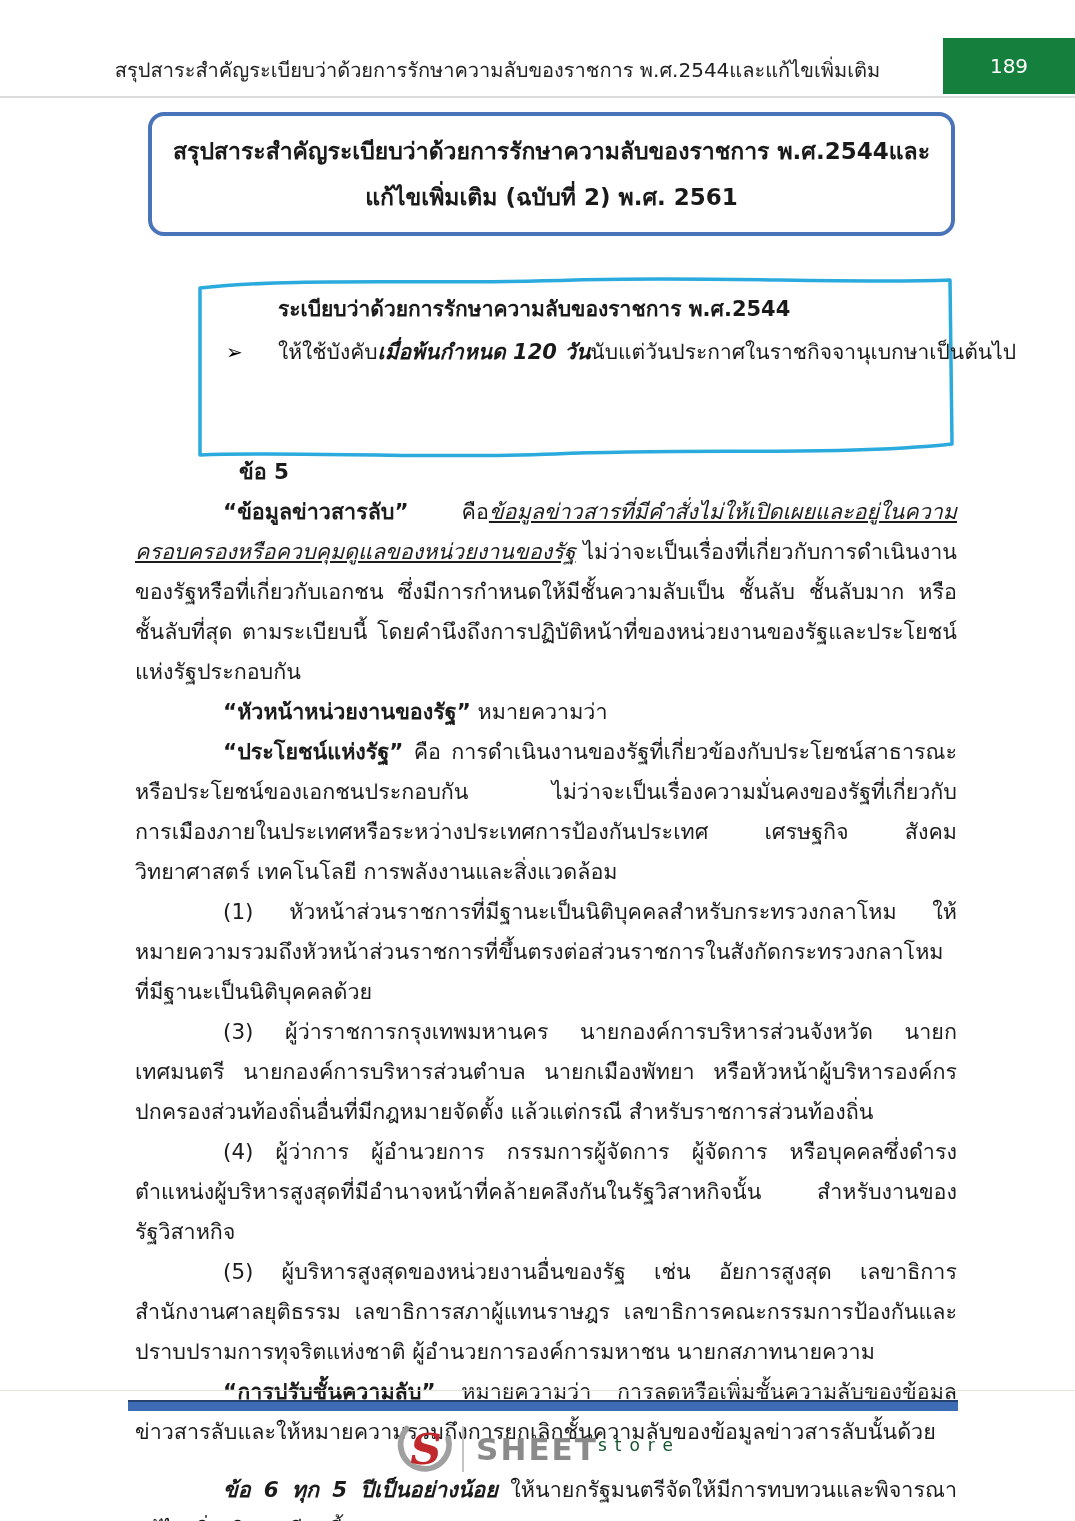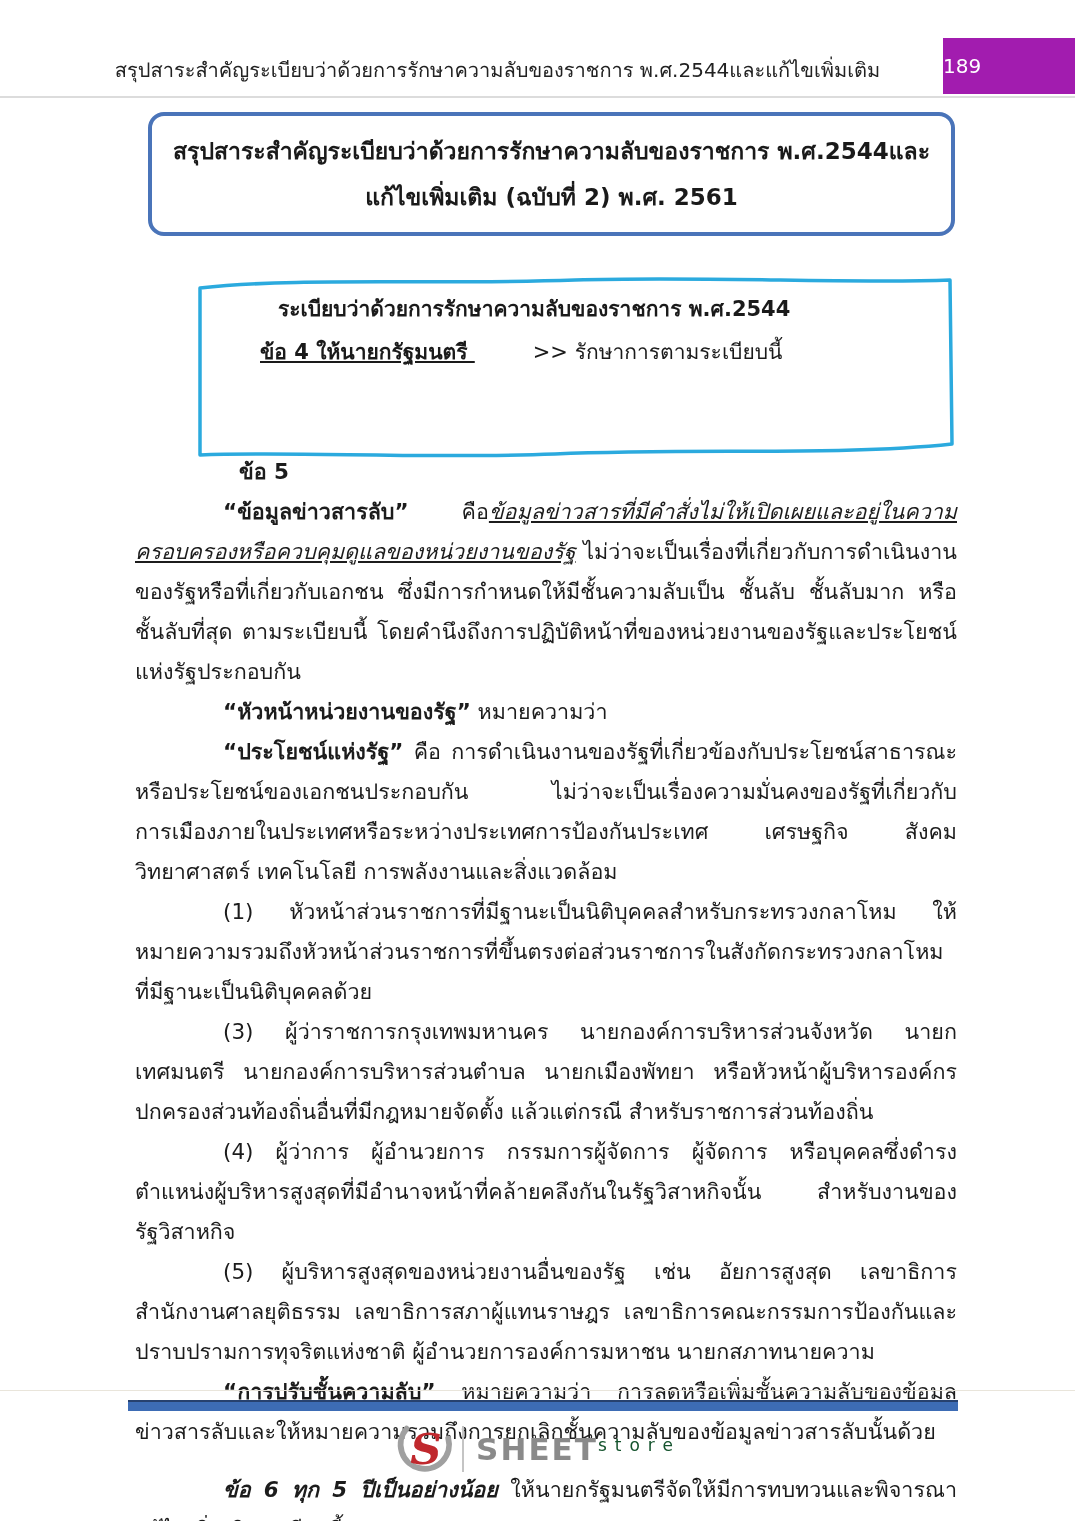--- a/index.html
+++ b/index.html
@@ -19,23 +19,23 @@
     top:54px; left:80px; right:160px;
     text-align:center;
     font-size:20px;
     color:#222;
     white-space:nowrap;
   }
   .page-number-box{
     position:absolute;
     top:38px; right:0;
     width:132px; height:56px;
-    background:#a21caf;
+    background:#15803d;
     color:#ffffff;
-    display:flex; align-items:center; 
+    display:flex; align-items:center; justify-content:center;
     font-size:20px;
   }
   .header-rule{
     position:absolute;
     top:96px; left:0; right:0;
     height:2px;
     background:#dcdcdc;
   }
 
   
@@ -155,21 +155,23 @@
   <div class="title-box">
     <span>สรุปสาระสำคัญระเบียบว่าด้วยการรักษาความลับของราชการ พ.ศ.2544และแก้ไขเพิ่มเติม (ฉบับที่ 2) พ.ศ. 2561</span>
   </div>
 
   <div class="callout">
     <svg class="border" viewBox="0 0 770 190" preserveAspectRatio="none">
       <path d="M10,16 C 110,5 240,13 385,8 C 520,4 660,12 760,8 L 762,172 C 650,184 510,176 365,182 C 230,187 100,179 10,183 Z" fill="none" stroke="#2baade" stroke-width="3.5" stroke-linejoin="round"></path>
     </svg>
     <div class="callout-content">
       <div class="co-line co-strong">ระเบียบว่าด้วยการรักษาความลับของราชการ พ.ศ.2544</div>
-      <div class="co-line co-clause4" id="clause4"><span style="font-weight: bold; text-decoration: underline;">ข้อ 4 ให้นายกรัฐมนตรี </span><span style="padding-left: 58px;">&gt;&gt; รักษาการตามระเบียบนี้</span></div>
+      <div class="co-line co-bullet">
+        <span class="arrow">➢</span><span id="bullet-text"><span>ให้ใช้บังคับ</span><span style="font-weight: bold; font-style: italic;">เมื่อพ้นกำหนด 120 วัน</span><span>นับแต่วันประกาศในราชกิจจานุเบกษาเป็นต้นไป</span></span>
+      </div>
     </div>
   </div>
 
   <div class="body-text" id="body-paragraphs">
       <p><span style="font-weight: bold; margin-left: 16px;">ข้อ 5</span></p>
       <p><span style="font-weight: bold;">“ข้อมูลข่าวสารลับ”</span><span> คือ</span><span style="font-style: italic; text-decoration: underline;">ข้อมูลข่าวสารที่มีคำสั่งไม่ให้เปิดเผยและอยู่ในความครอบครองหรือควบคุมดูแลของหน่วยงานของรัฐ</span><span> ไม่ว่าจะเป็นเรื่องที่เกี่ยวกับการดำเนินงานของรัฐหรือที่เกี่ยวกับเอกชน ซึ่งมีการกำหนดให้มีชั้นความลับเป็น ชั้นลับ ชั้นลับมาก หรือชั้นลับที่สุด ตามระเบียบนี้ โดยคำนึงถึงการปฏิบัติหน้าที่ของหน่วยงานของรัฐและประโยชน์แห่งรัฐประกอบกัน</span></p>
       <p><span style="font-weight: bold;">“หัวหน้าหน่วยงานของรัฐ”</span><span> หมายความว่า</span></p>
       <p><span style="font-weight: bold;">“ประโยชน์แห่งรัฐ”</span><span> คือ การดำเนินงานของรัฐที่เกี่ยวข้องกับประโยชน์สาธารณะหรือประโยชน์ของเอกชนประกอบกัน ไม่ว่าจะเป็นเรื่องความมั่นคงของรัฐที่เกี่ยวกับการเมืองภายในประเทศหรือระหว่างประเทศการป้องกันประเทศ เศรษฐกิจ สังคม วิทยาศาสตร์ เทคโนโลยี การพลังงานและสิ่งแวดล้อม</span></p>
       <p><span>(1) หัวหน้าส่วนราชการที่มีฐานะเป็นนิติบุคคลสำหรับกระทรวงกลาโหม ให้หมายความรวมถึงหัวหน้าส่วนราชการที่ขึ้นตรงต่อส่วนราชการในสังกัดกระทรวงกลาโหมที่มีฐานะเป็นนิติบุคคลด้วย</span></p>
       <p><span>(3) ผู้ว่าราชการกรุงเทพมหานคร นายกองค์การบริหารส่วนจังหวัด นายกเทศมนตรี นายกองค์การบริหารส่วนตำบล นายกเมืองพัทยา หรือหัวหน้าผู้บริหารองค์กรปกครองส่วนท้องถิ่นอื่นที่มีกฎหมายจัดตั้ง แล้วแต่กรณี สำหรับราชการส่วนท้องถิ่น</span></p>

